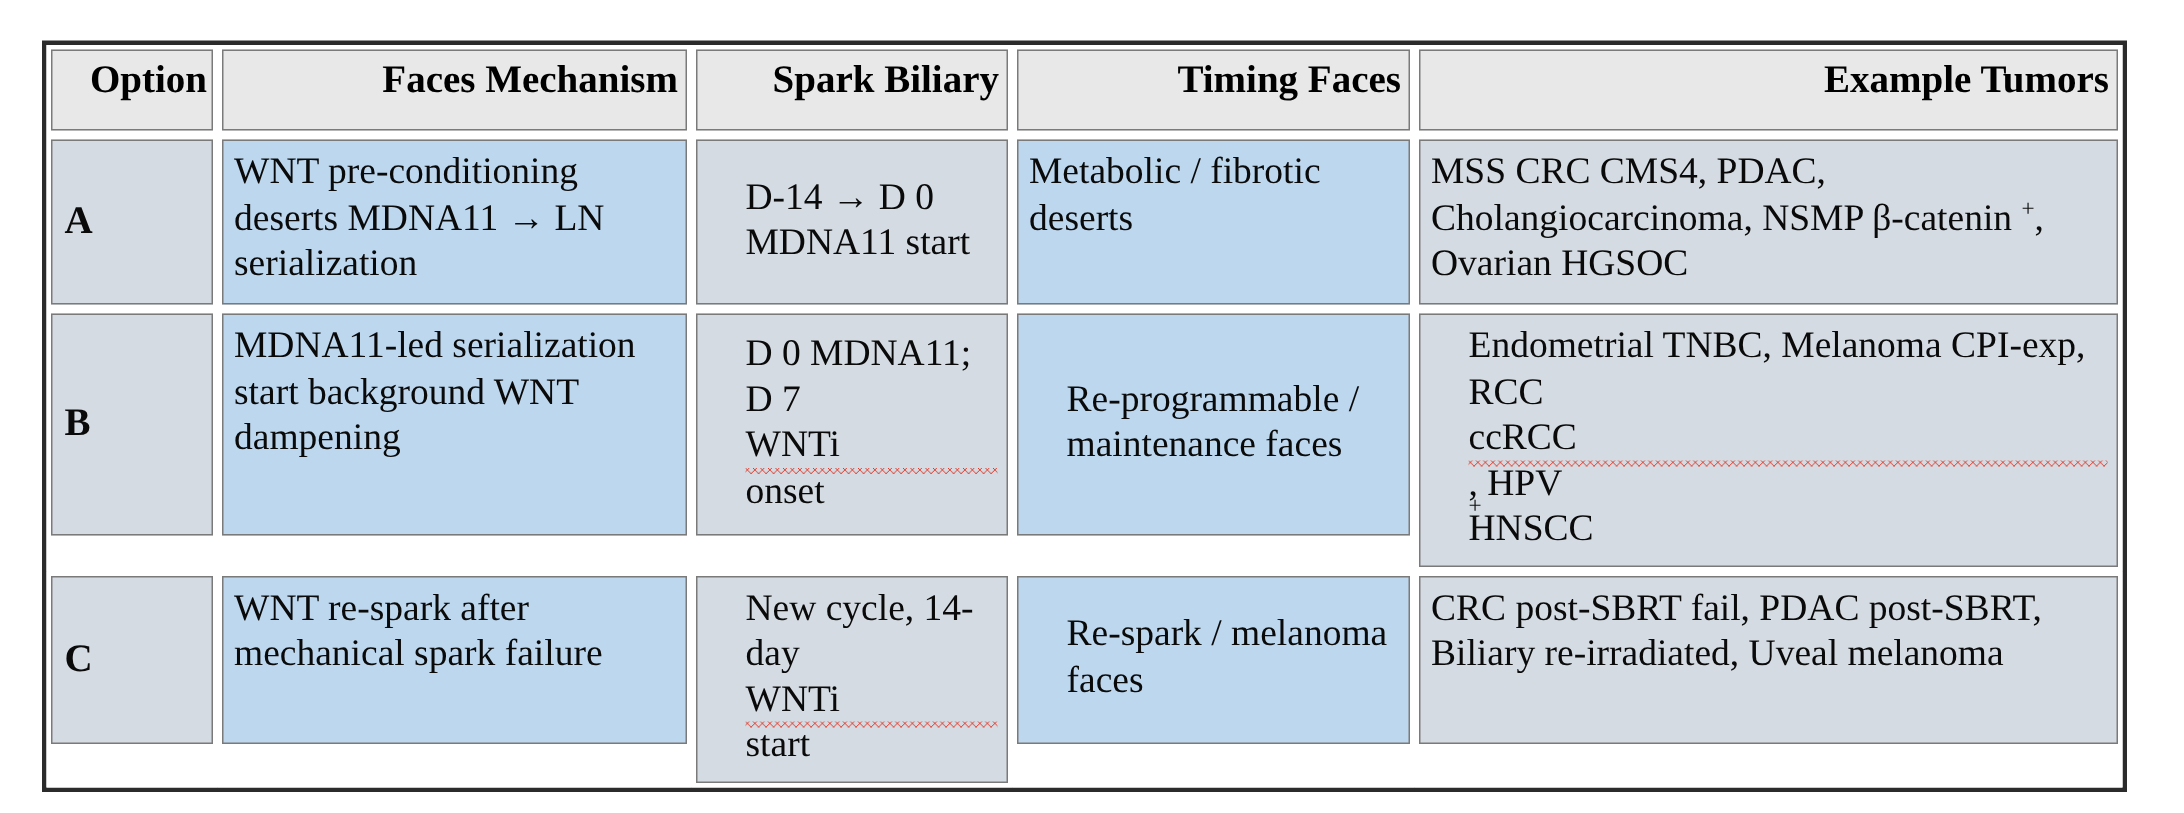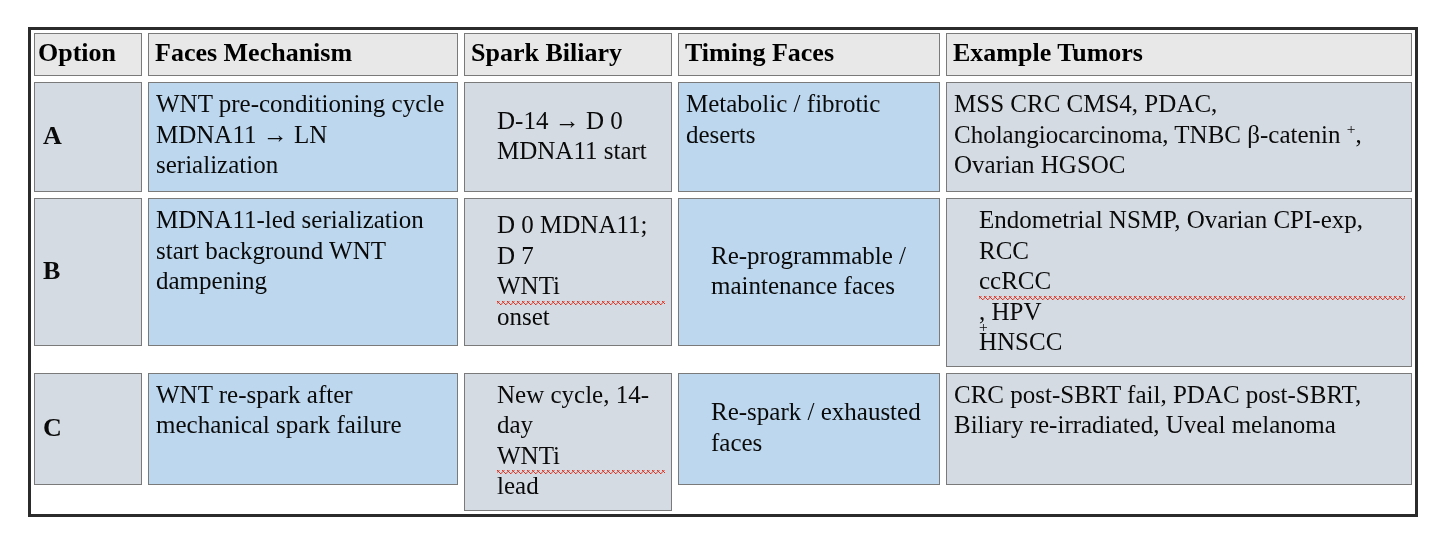--- a/index.html
+++ b/index.html
@@ -49,26 +49,26 @@
     border: 1px solid #7a7a7a;
     box-sizing: border-box;
     margin: 3px;
     padding: 3px 5px 5px 6px;
     min-height: 38px;
   }
 
   
   .hdr .cellbox {
     background: #e8e8e8;
-    text-align: left;
+    text-align: right;
     font-weight: bold;
     font-size: 26px;
     line-height: 1.12;
     padding-top: 4px;
-    padding-bottom: 8px;
+    padding-bottom: 19px;
     min-height: 0;
   }
   .hdr-opt .cellbox { padding-left: 3px; padding-right: 3px; }
 
   
   .tint-gray .cellbox { background: #d4dbe2; }
   .tint-blue .cellbox { background: #bdd7ee; }
 
   .body-cell .cellbox {
     font-size: 25px;
@@ -158,31 +158,31 @@
         </tr>
       </thead>
 
       <tbody>
 
         <tr class="row-a">
           <td class="body-cell opt-cell tint-gray">
             <div class="cellbox">A</div>
           </td>
           <td class="body-cell tint-blue">
-            <div class="cellbox">WNT pre-conditioning cycle MDNA11 → LN serialization</div>
+            <div class="cellbox">WNT pre-conditioning deserts MDNA11 → LN serialization</div>
           </td>
           <td class="body-cell tint-gray vcenter">
             <div class="cellbox">D-14 → D 0 MDNA11 start</div>
           </td>
           <td class="body-cell tint-blue">
             <div class="cellbox">Metabolic / fibrotic deserts</div>
           </td>
           <td class="body-cell tint-gray">
             <div class="cellbox">
-              <span>MSS CRC CMS4, PDAC, Cholangiocarcinoma, TNBC β-catenin </span><sup class="plus">+</sup><span>, Ovarian HGSOC</span>
+              <span>MSS CRC CMS4, PDAC, Cholangiocarcinoma, NSMP β-catenin </span><sup class="plus">+</sup><span>, Ovarian HGSOC</span>
             </div>
           </td>
         </tr>
 
         <tr class="row-b">
           <td class="body-cell opt-cell tint-gray">
             <div class="cellbox">B</div>
           </td>
           <td class="body-cell tint-blue">
             <div class="cellbox">MDNA11-led serialization start background WNT dampening</div>
@@ -192,45 +192,45 @@
               <span>D 0 MDNA11; D 7 </span>
                 <span class="sq">WNTi</span>
                 <span> onset</span>
             </div>
           </td>
           <td class="body-cell tint-blue vcenter">
             <div class="cellbox">Re-programmable / maintenance faces</div>
           </td>
           <td class="body-cell tint-gray vcenter">
             <div class="cellbox">
-              <span>Endometrial NSMP, Ovarian CPI-exp, RCC </span>
+              <span>Endometrial TNBC, Melanoma CPI-exp, RCC </span>
                 <span class="sq">ccRCC</span>
                 <span>, HPV</span>
                 <sup class="plus">+</sup>
                 <span> HNSCC</span>
             </div>
           </td>
         </tr>
 
         <tr class="row-c">
           <td class="body-cell opt-cell tint-gray">
             <div class="cellbox">C</div>
           </td>
           <td class="body-cell tint-blue">
             <div class="cellbox">WNT re-spark after mechanical spark failure</div>
           </td>
           <td class="body-cell tint-gray vcenter">
             <div class="cellbox">
               <span>New cycle, 14-day </span>
                 <span class="sq">WNTi</span>
-                <span> lead</span>
+                <span> start</span>
             </div>
           </td>
           <td class="body-cell tint-blue vcenter">
-            <div class="cellbox">Re-spark / exhausted faces</div>
+            <div class="cellbox">Re-spark / melanoma faces</div>
           </td>
           <td class="body-cell tint-gray">
             <div class="cellbox">CRC post-SBRT fail, PDAC post-SBRT, Biliary re-irradiated, Uveal melanoma</div>
           </td>
         </tr>
 
       </tbody>
     </table>
   </div>
 </div>

